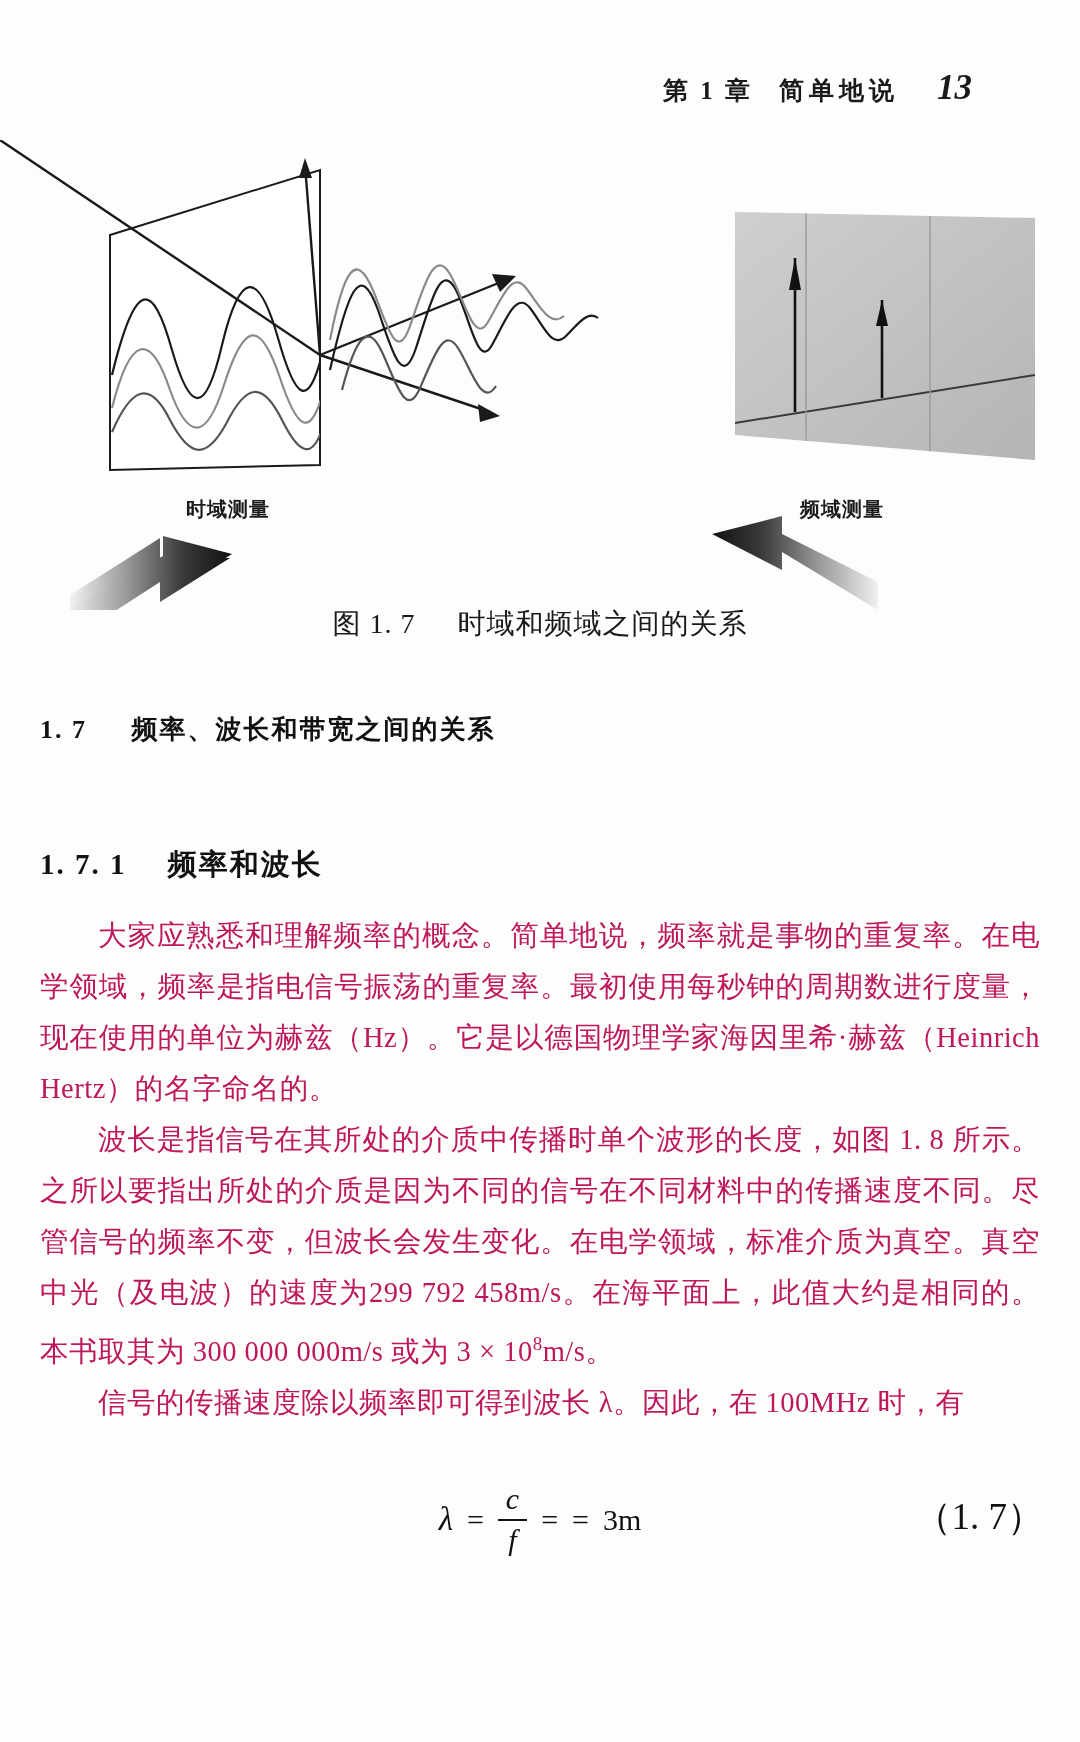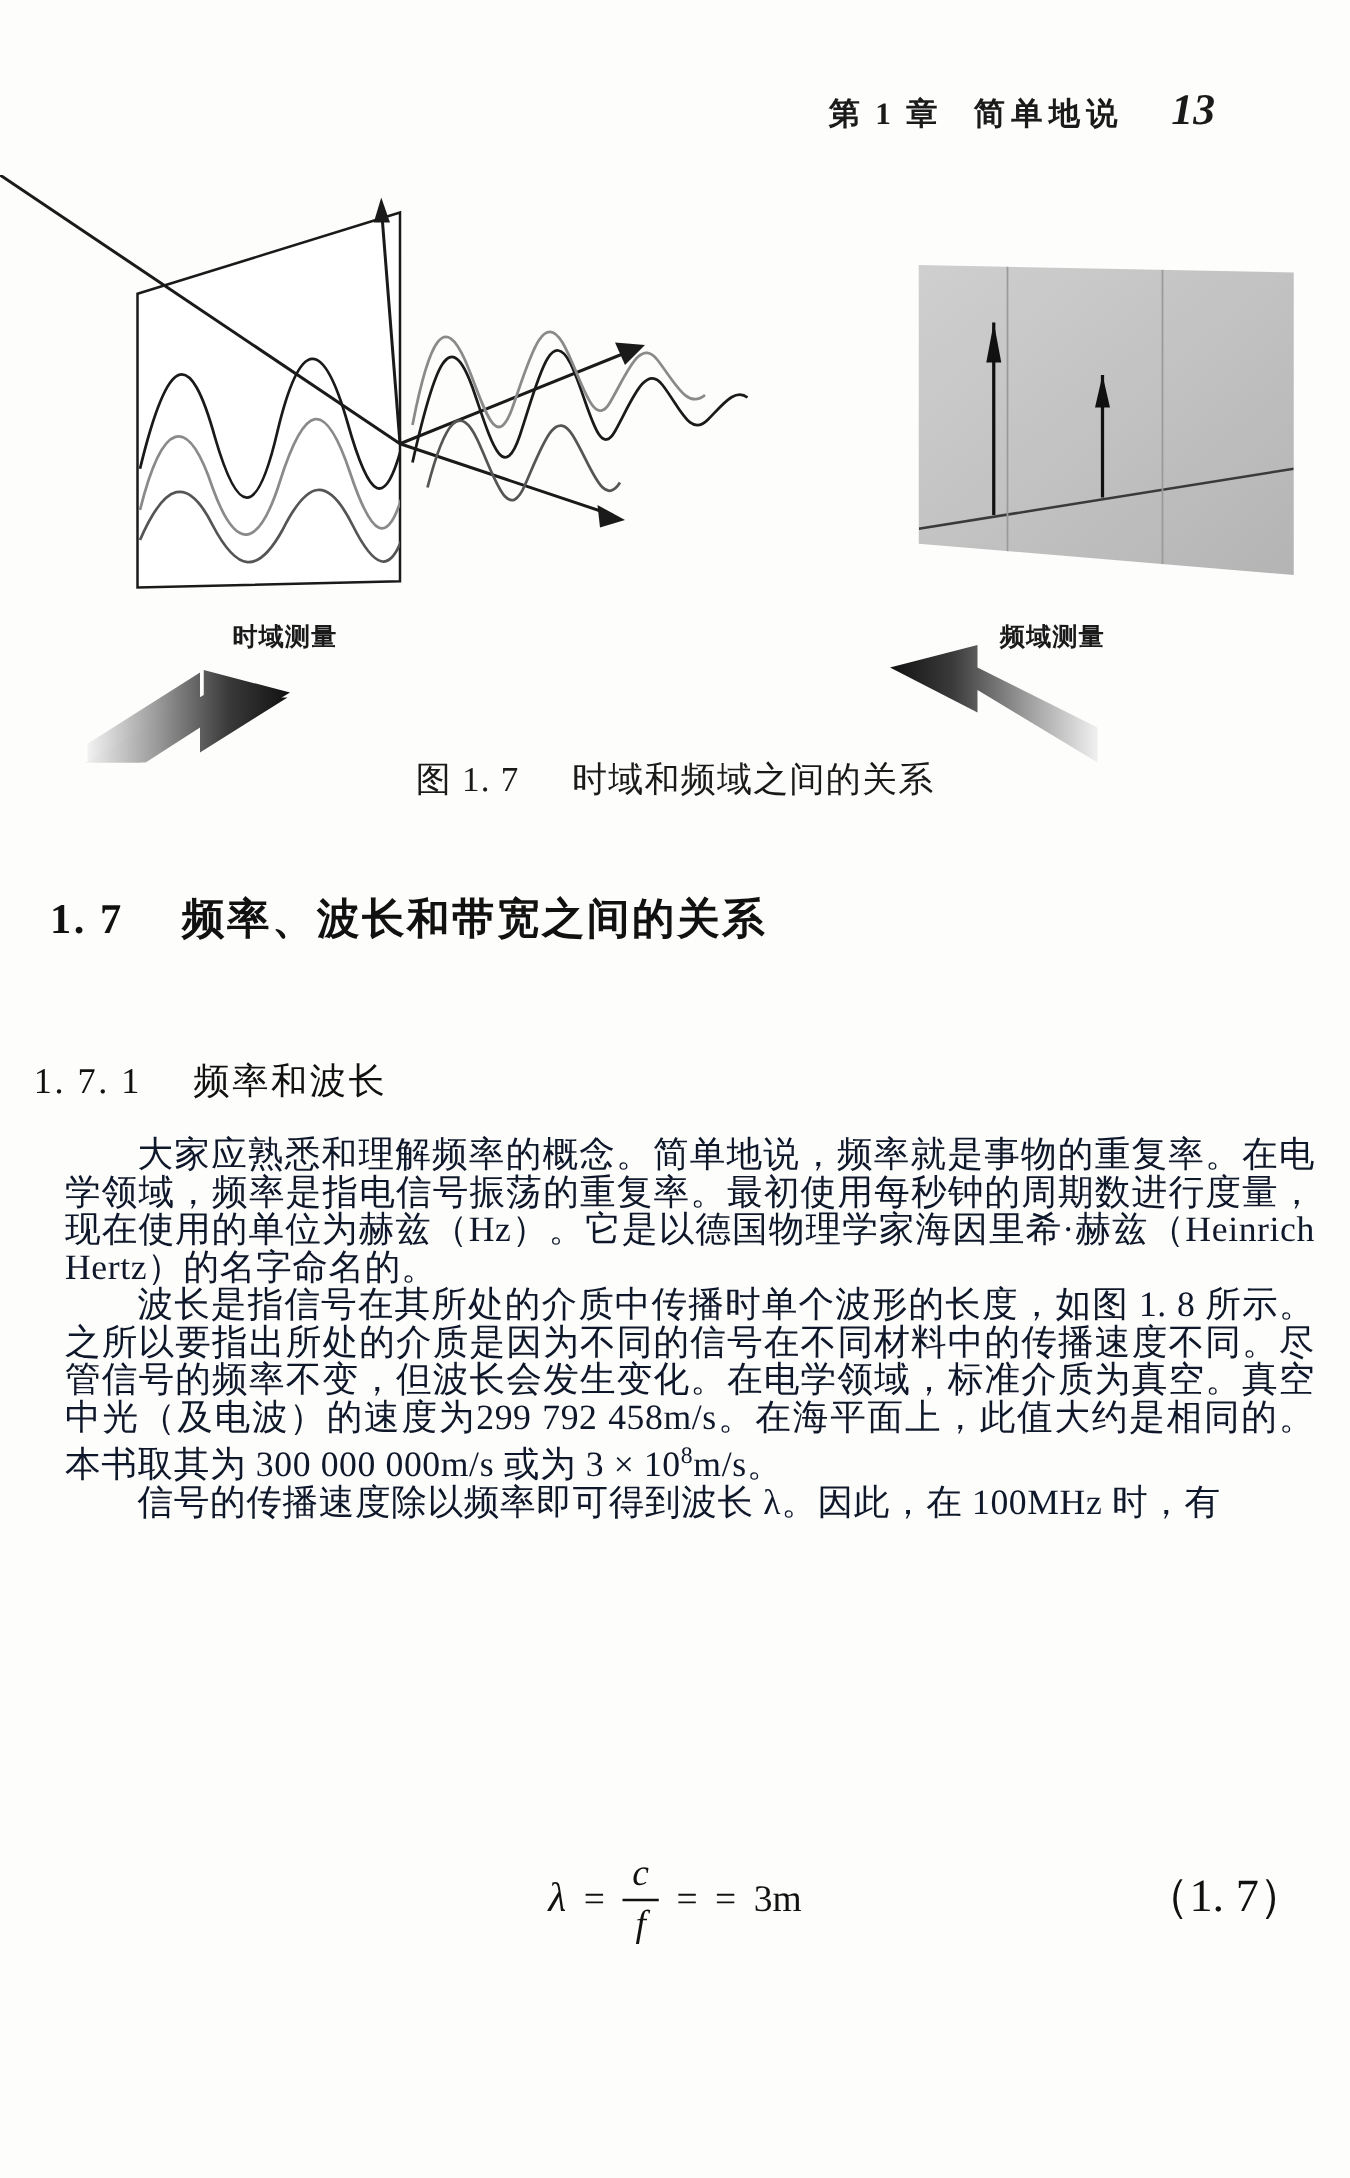--- a/index.html
+++ b/index.html
@@ -84,46 +84,46 @@
     color: #1a1a1a;
     letter-spacing: 1px;
   }
   .fig-caption .gap { display: inline-block; width: 26px; }
 
   
   .h1 {
     position: absolute;
     left: 40px;
     top: 712px;
-    font-size: 34px;
+    font-size: 26px;
     font-weight: bold;
     letter-spacing: 2px;
     color: #111;
   }
   .h1 .num { margin-right: 36px; }
   .h2 {
     position: absolute;
-    left: 27px;
+    left: 40px;
     top: 845px;
     font-size: 29px;
-    font-weight: normal;
+    font-weight: bold;
     letter-spacing: 2px;
     color: #111;
   }
   .h2 .num { margin-right: 32px; }
 
   
   .body {
     position: absolute;
-    left: 52px;
+    left: 40px;
     top: 910px;
     width: 1000px;
     font-size: 28.5px;
-    line-height: 30px;
-    color: #0f172a;
+    line-height: 51px;
+    color: #be185d;
     text-align: justify;
     letter-spacing: 0.5px;
   }
   .body p {
     margin: 0;
     text-indent: 58px;
   }
   .sup { font-size: 19px; vertical-align: super; }
   .ital { font-style: italic; }
 

